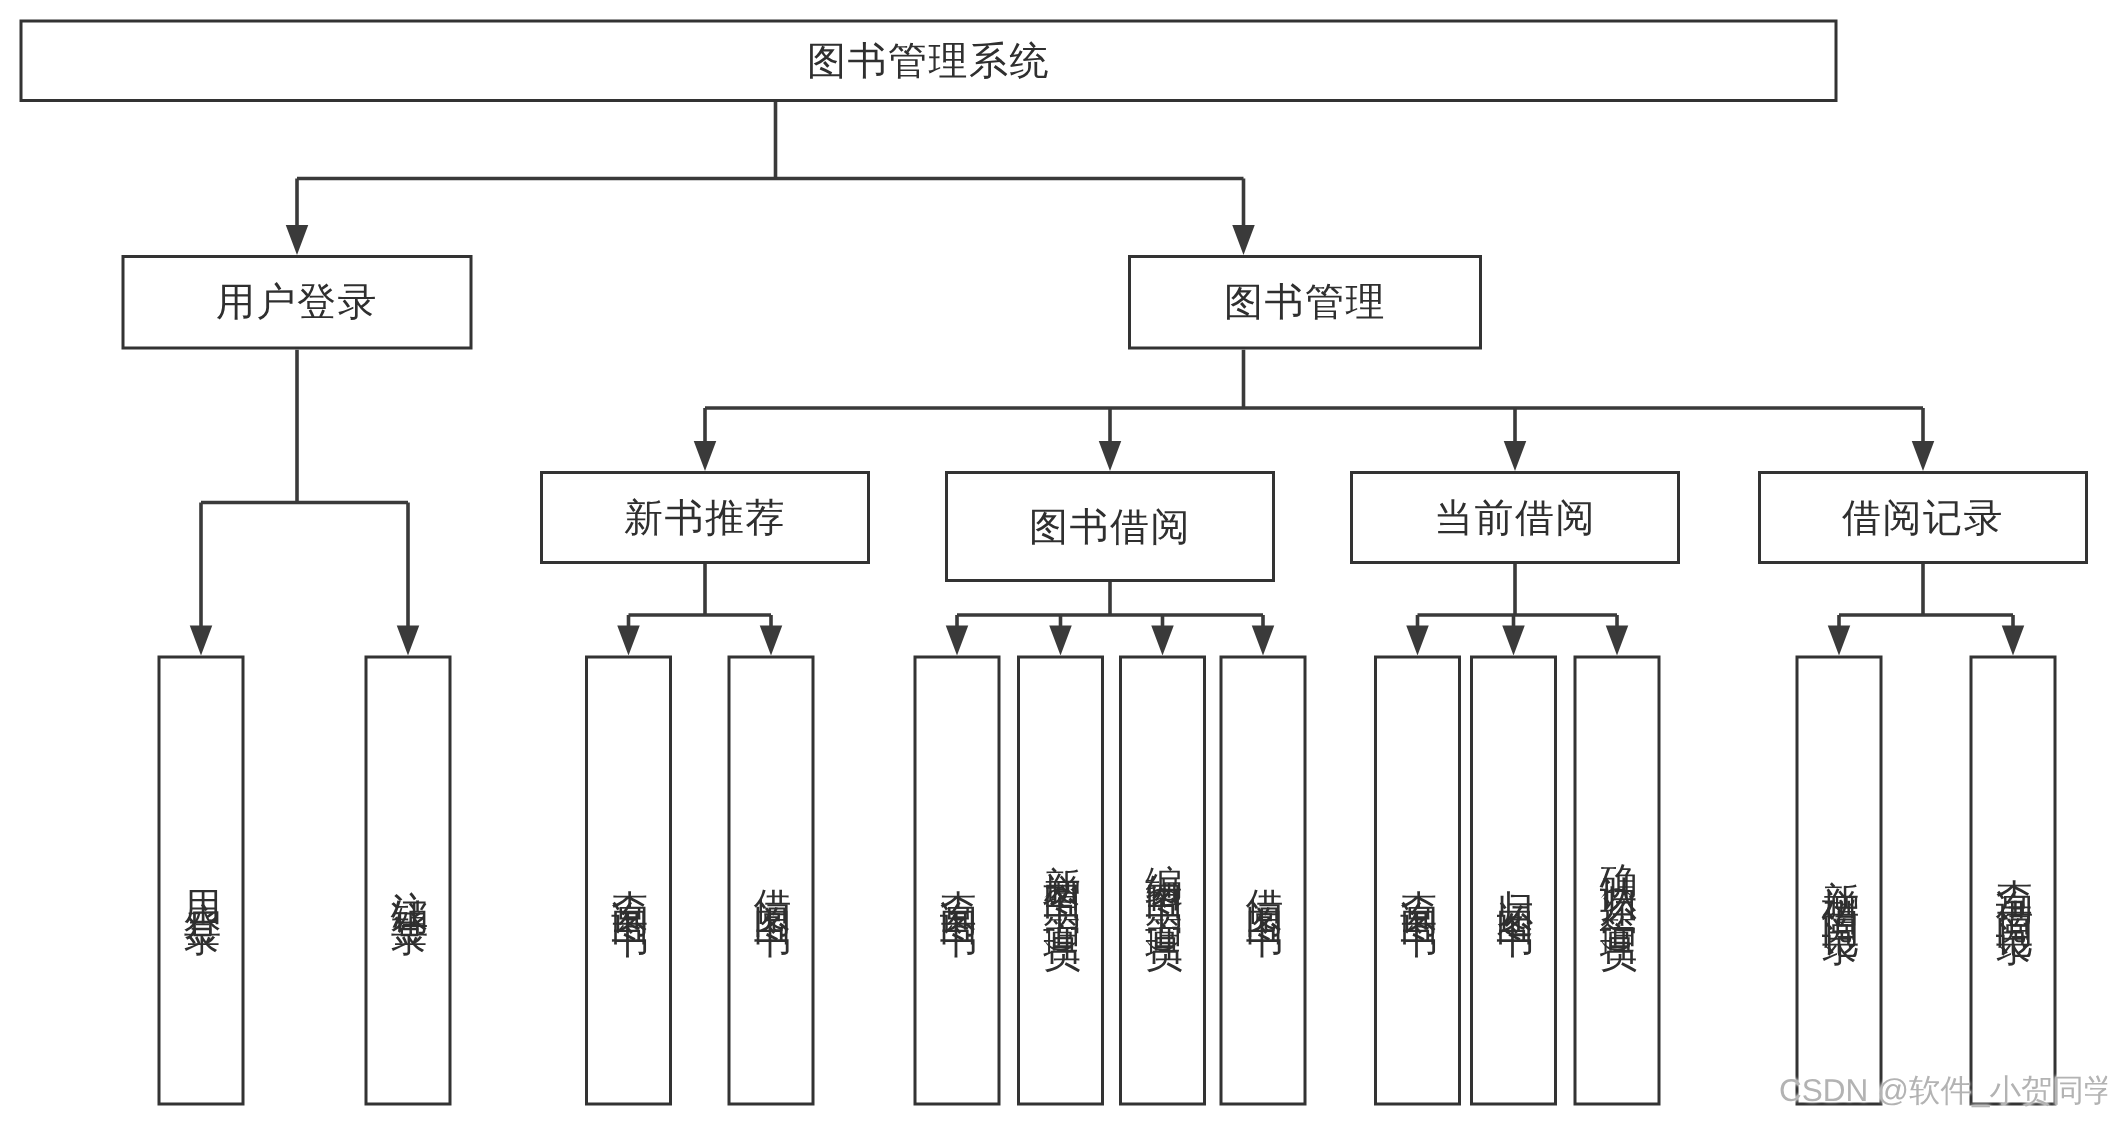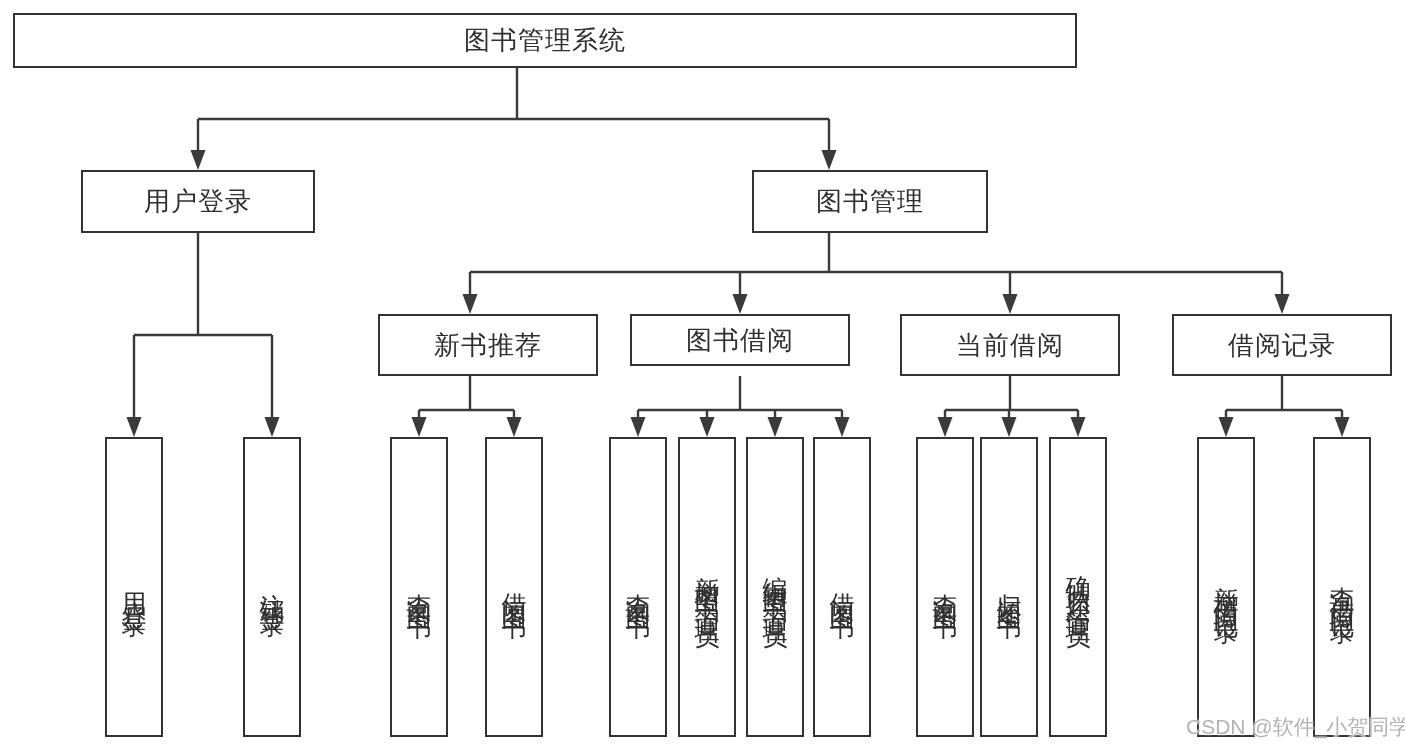--- a/index.html
+++ b/index.html
@@ -29,25 +29,25 @@
     letter-spacing: 1px;
     text-align: center;
   }
   .leaf {
     writing-mode: vertical-rl;
     font-size: 25px;
     letter-spacing: 7px;
     line-height: 1;
   }
   
-  .n-root  { left: 13px;   top: 13px;  width: 1064px; height: 55px; }
+  .n-root  { left: 13px;   top: 13px;  width: 1212px; height: 55px; }
   .n-l2a   { left: 81px;   top: 170px; width: 234px;  height: 63px; }
   .n-l2b   { left: 711px;  top: 170px; width: 236px;  height: 63px; margin-left: 41px; }
-  .n-l3a   { left: 360px;  top: 314px; width: 220px;  height: 62px; margin-left: 18px; }
-  .n-l3b   { left: 630px;  top: 314px; width: 220px;  height: 52px; }
+  .n-l3a   { left: 360px;  top: 314px; width: 220px;  height: 62px; }
+  .n-l3b   { left: 630px;  top: 314px; width: 220px;  height: 74px; }
   .n-l3c   { left: 900px;  top: 314px; width: 220px;  height: 62px; text-align: center; }
   .n-l3d   { left: 1172px; top: 314px; width: 220px;  height: 62px; }
   .lf      { top: 437px; width: 58px; height: 300px; }
   .lf-1a { left: 105px; }  .lf-1b { left: 243px; }
   .lf-2a { left: 390px; }  .lf-2b { left: 485px; }
   .lf-3a { left: 609px; }  .lf-3b { left: 678px; }  .lf-3c { left: 746px; }  .lf-3d { left: 813px; }
   .lf-4a { left: 916px; }  .lf-4b { left: 980px; }  .lf-4c { left: 1049px; }
   .lf-5a { left: 1197px; } .lf-5b { left: 1313px; }
   .watermark {
     position: absolute;

